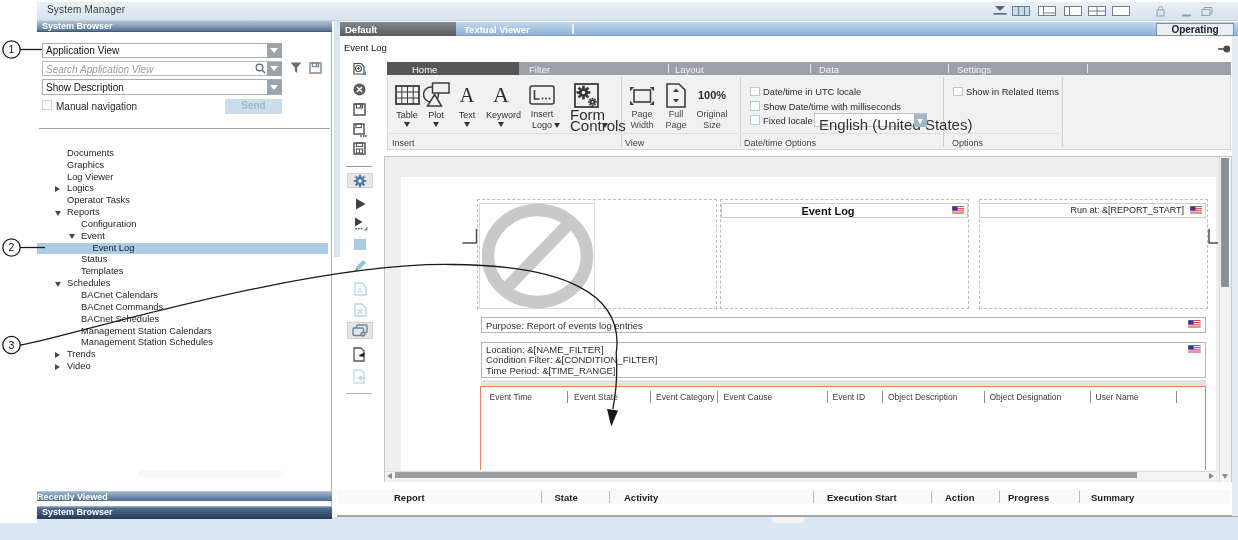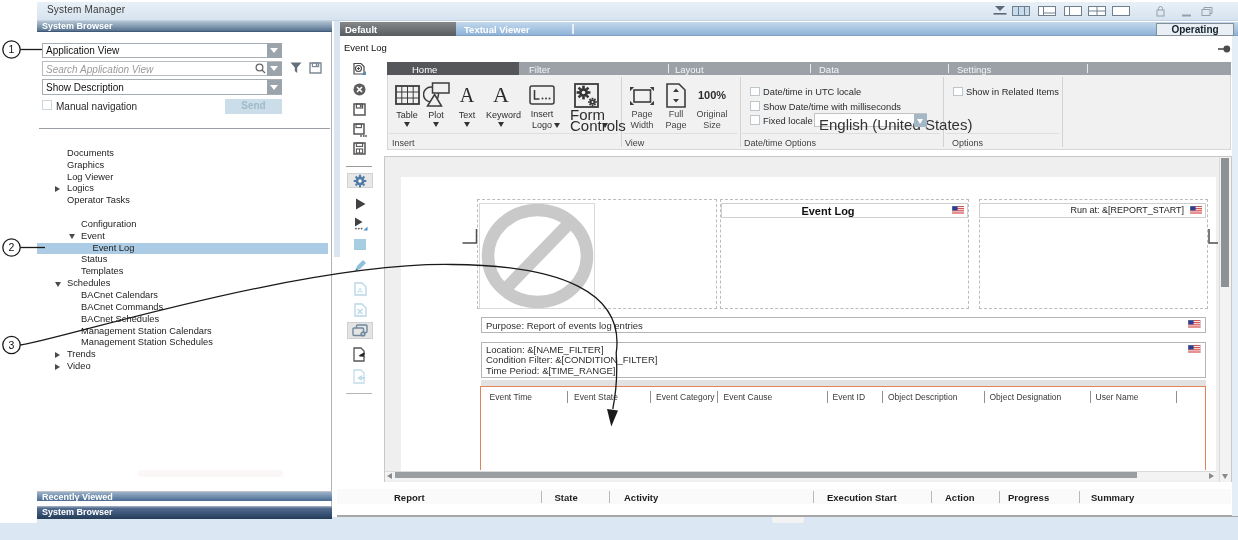--- a/index.html
+++ b/index.html
@@ -86,38 +86,39 @@
 
 <div class="abs" style="left:39px;top:127.5px;width:291px;height:1px;background:#9aa0a5"></div>
 
 <div id="tree" class="abs" style="left:37px;top:0;width:295px;height:519px">
   <div class="abs" style="left:0;top:242.6px;width:291px;height:11.9px;background:#abcce4"></div>
   <div class="treerow" style="top:147.8px;padding-left:30px">Documents</div>
   <div class="treerow" style="top:159.6px;padding-left:30px">Graphics</div>
   <div class="treerow" style="top:171.5px;padding-left:30px">Log Viewer</div>
   <div class="treerow" style="top:195.2px;padding-left:30px">Operator Tasks</div>
   <div class="treerow" style="top:183.3px;padding-left:30px"><span class="trt" style="left:18px;top:2.5px"></span>Logics</div>
+  <div class="treerow" style="top:207.0px;padding-left:30px"><span class="tdn" style="left:18px;top:3.5px"></span>Reports</div>
   <div class="treerow" style="top:218.9px;padding-left:44px">Configuration</div>
   <div class="treerow" style="top:230.7px;padding-left:44px"><span class="tdn" style="left:32px;top:3.5px"></span>Event</div>
   <div class="treerow" style="top:242.6px;padding-left:55.5px">Event Log</div>
   <div class="treerow" style="top:254.4px;padding-left:44px">Status</div>
   <div class="treerow" style="top:266.3px;padding-left:44px">Templates</div>
   <div class="treerow" style="top:278.1px;padding-left:30px"><span class="tdn" style="left:18px;top:3.5px"></span>Schedules</div>
   <div class="treerow" style="top:290.0px;padding-left:44px">BACnet Calendars</div>
   <div class="treerow" style="top:301.8px;padding-left:44px">BACnet Commands</div>
   <div class="treerow" style="top:313.7px;padding-left:44px">BACnet Schedules</div>
   <div class="treerow" style="top:325.5px;padding-left:44px">Management Station Calendars</div>
   <div class="treerow" style="top:337.4px;padding-left:44px">Management Station Schedules</div>
   <div class="treerow" style="top:349.2px;padding-left:30px"><span class="trt" style="left:18px;top:2.5px"></span>Trends</div>
   <div class="treerow" style="top:361.1px;padding-left:30px"><span class="trt" style="left:18px;top:2.5px"></span>Video</div>
 </div>
 
 <div class="abs" style="left:138px;top:470px;width:145px;height:7px;background:rgba(235,208,208,0.18);border-radius:3px"></div>
 
-<div class="abs" style="left:37px;top:490.5px;width:295px;height:10.5px;background:linear-gradient(#9cb2cb,#6e8cab 55%,#4b6b90);border-top:1px solid #c2c2c2;color:#fff;font-weight:bold;font-size:9px;line-height:10.5px;padding-left:5px">Recently Viewed</div>
+<div class="abs" style="left:37px;top:490.5px;width:295px;height:10.5px;background:linear-gradient(#9cb2cb,#6e8cab 55%,#4b6b90);border-top:1px solid #c2c2c2;color:#fff;font-weight:bold;font-size:9px;line-height:10.5px;">Recently Viewed</div>
 <div class="abs" style="left:37px;top:505.5px;width:295px;height:13.5px;background:linear-gradient(#a8b8c8 0%,#526a8c 18%,#3c5679 55%,#253b56 100%);color:#fff;font-weight:bold;font-size:9px;line-height:13px;padding-left:5px">System Browser</div>
 
 <div class="abs" style="left:333.5px;top:21px;width:6.5px;height:236px;background:#d9e6f1"></div>
 
 <div class="abs" style="left:340px;top:21.5px;width:898px;height:14.5px;background:linear-gradient(#c3d8ec,#a3c2e0 60%,#8fb3d8);border-bottom:1px solid #7f9ec2"></div>
 <div class="abs" style="left:340px;top:21.5px;width:116px;height:14.5px;background:linear-gradient(#84888b,#5a5d5f)"></div>
 <div class="abs" style="left:345px;top:24px;font-size:9.5px;font-weight:bold;color:#fff">Default</div>
 <div class="abs" style="left:464px;top:24px;font-size:9.5px;font-weight:bold;color:#fff">Textual Viewer</div>
 <div class="abs" style="left:572px;top:23.5px;width:1.5px;height:10.5px;background:#e8f1fa"></div>
 <div class="abs" style="left:1156px;top:22.5px;width:78px;height:13.5px;background:#e9eff5;border:1px solid #858f96;color:#16212b;font-size:10px;font-weight:bold;text-align:center;line-height:12px">Operating</div>

